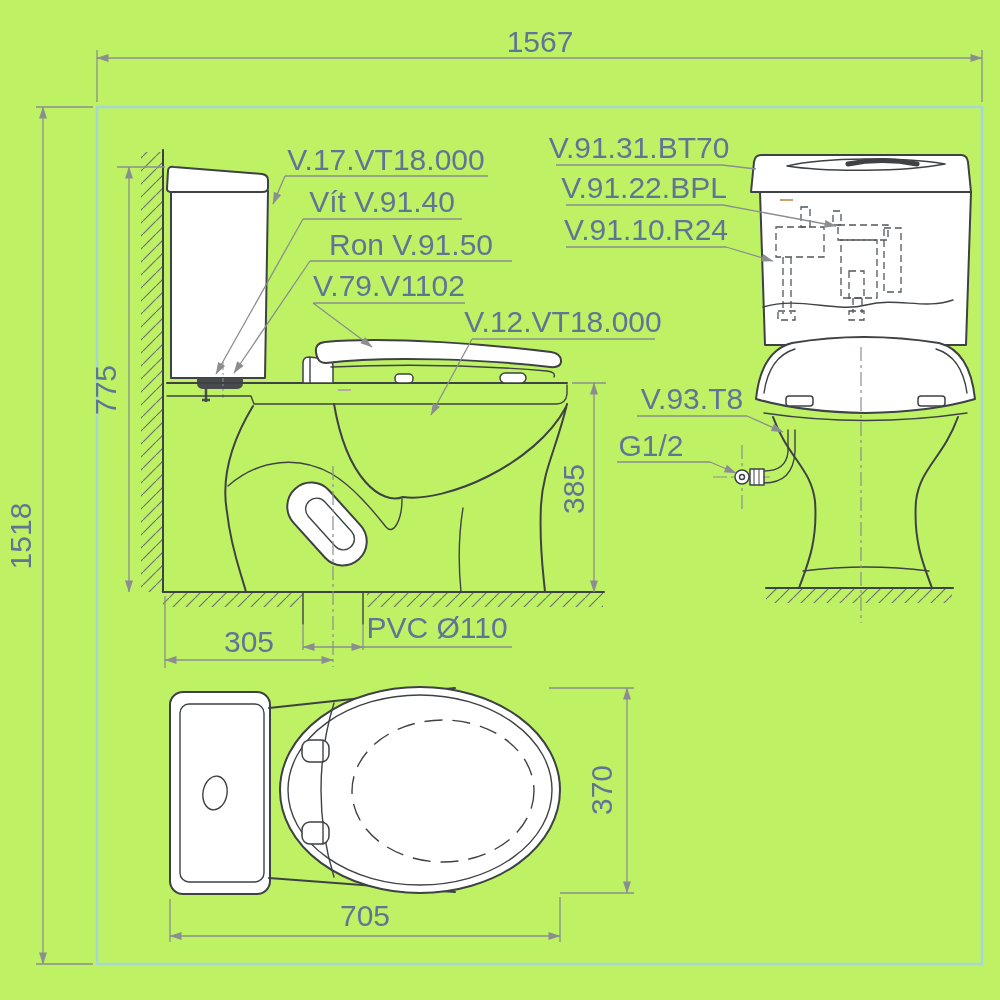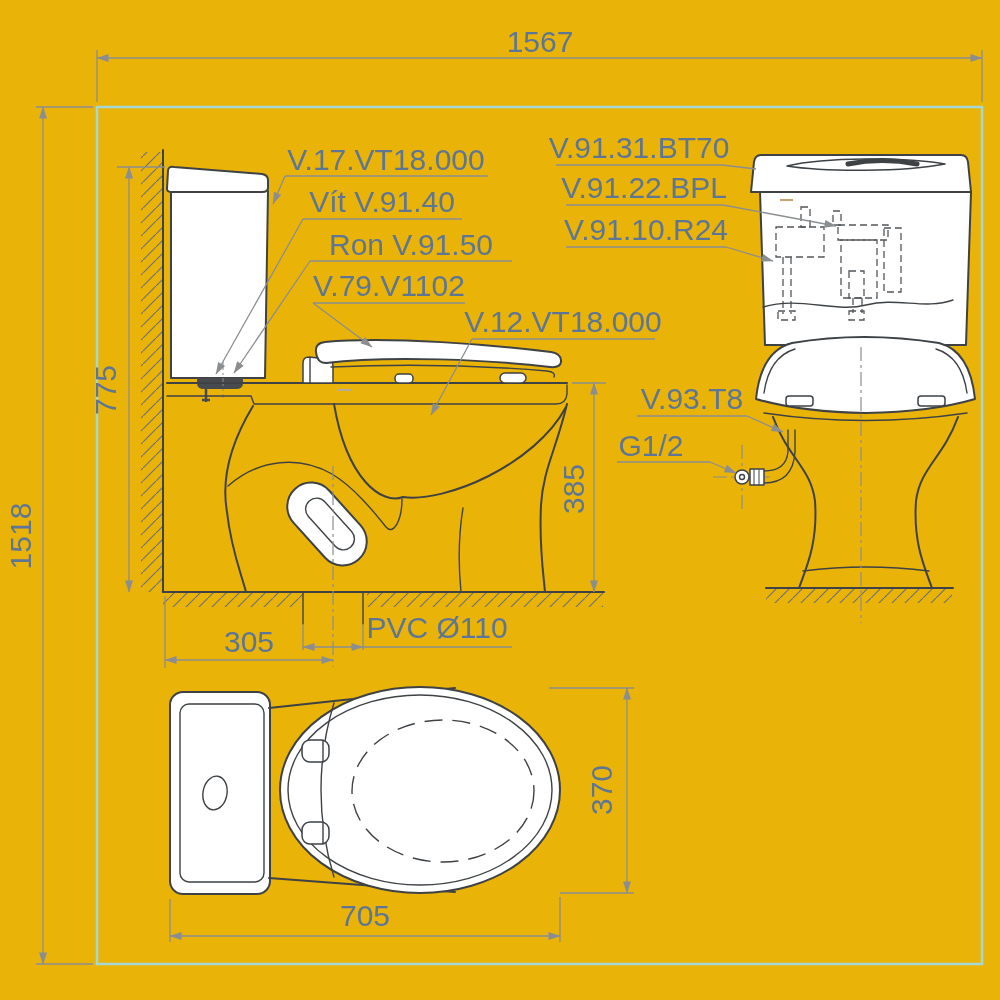--- a/index.html
+++ b/index.html
@@ -1,16 +1,16 @@
 <!DOCTYPE html>
 <html><head>
 <meta charset="utf-8">
 <style>
   html,body{margin:0;padding:0;background:#ffffff;}
-  .canvas{position:relative;width:1000px;height:1000px;background:#eab308;overflow:hidden;}
+  .canvas{position:relative;width:1000px;height:1000px;background:#bef264;overflow:hidden;}
   svg{display:block;}
   svg text{font-family:"Liberation Sans","DejaVu Sans",sans-serif;font-size:30px;fill:#5e7695;}
   .ln{stroke:#3e4245;fill:none;stroke-width:2;stroke-linecap:round;stroke-linejoin:round;}
   .ln1{stroke:#3e4245;fill:none;stroke-width:1.4;stroke-linecap:round;stroke-linejoin:round;}
   .lnf{fill:#ffffff;stroke:#3e4245;stroke-width:2;stroke-linejoin:round;}
   .lnf1{fill:#ffffff;stroke:#3e4245;stroke-width:1.5;stroke-linejoin:round;}
   .dim{stroke:#8b8e90;fill:none;stroke-width:1.3;}
   .cl{stroke:#8b8e90;fill:none;stroke-width:1.2;stroke-dasharray:14 4 3 4;}
   .dash{stroke:#53575a;fill:none;stroke-width:1.3;stroke-dasharray:7 4;}
   .darkfill{fill:#474b4d;stroke:none;}

